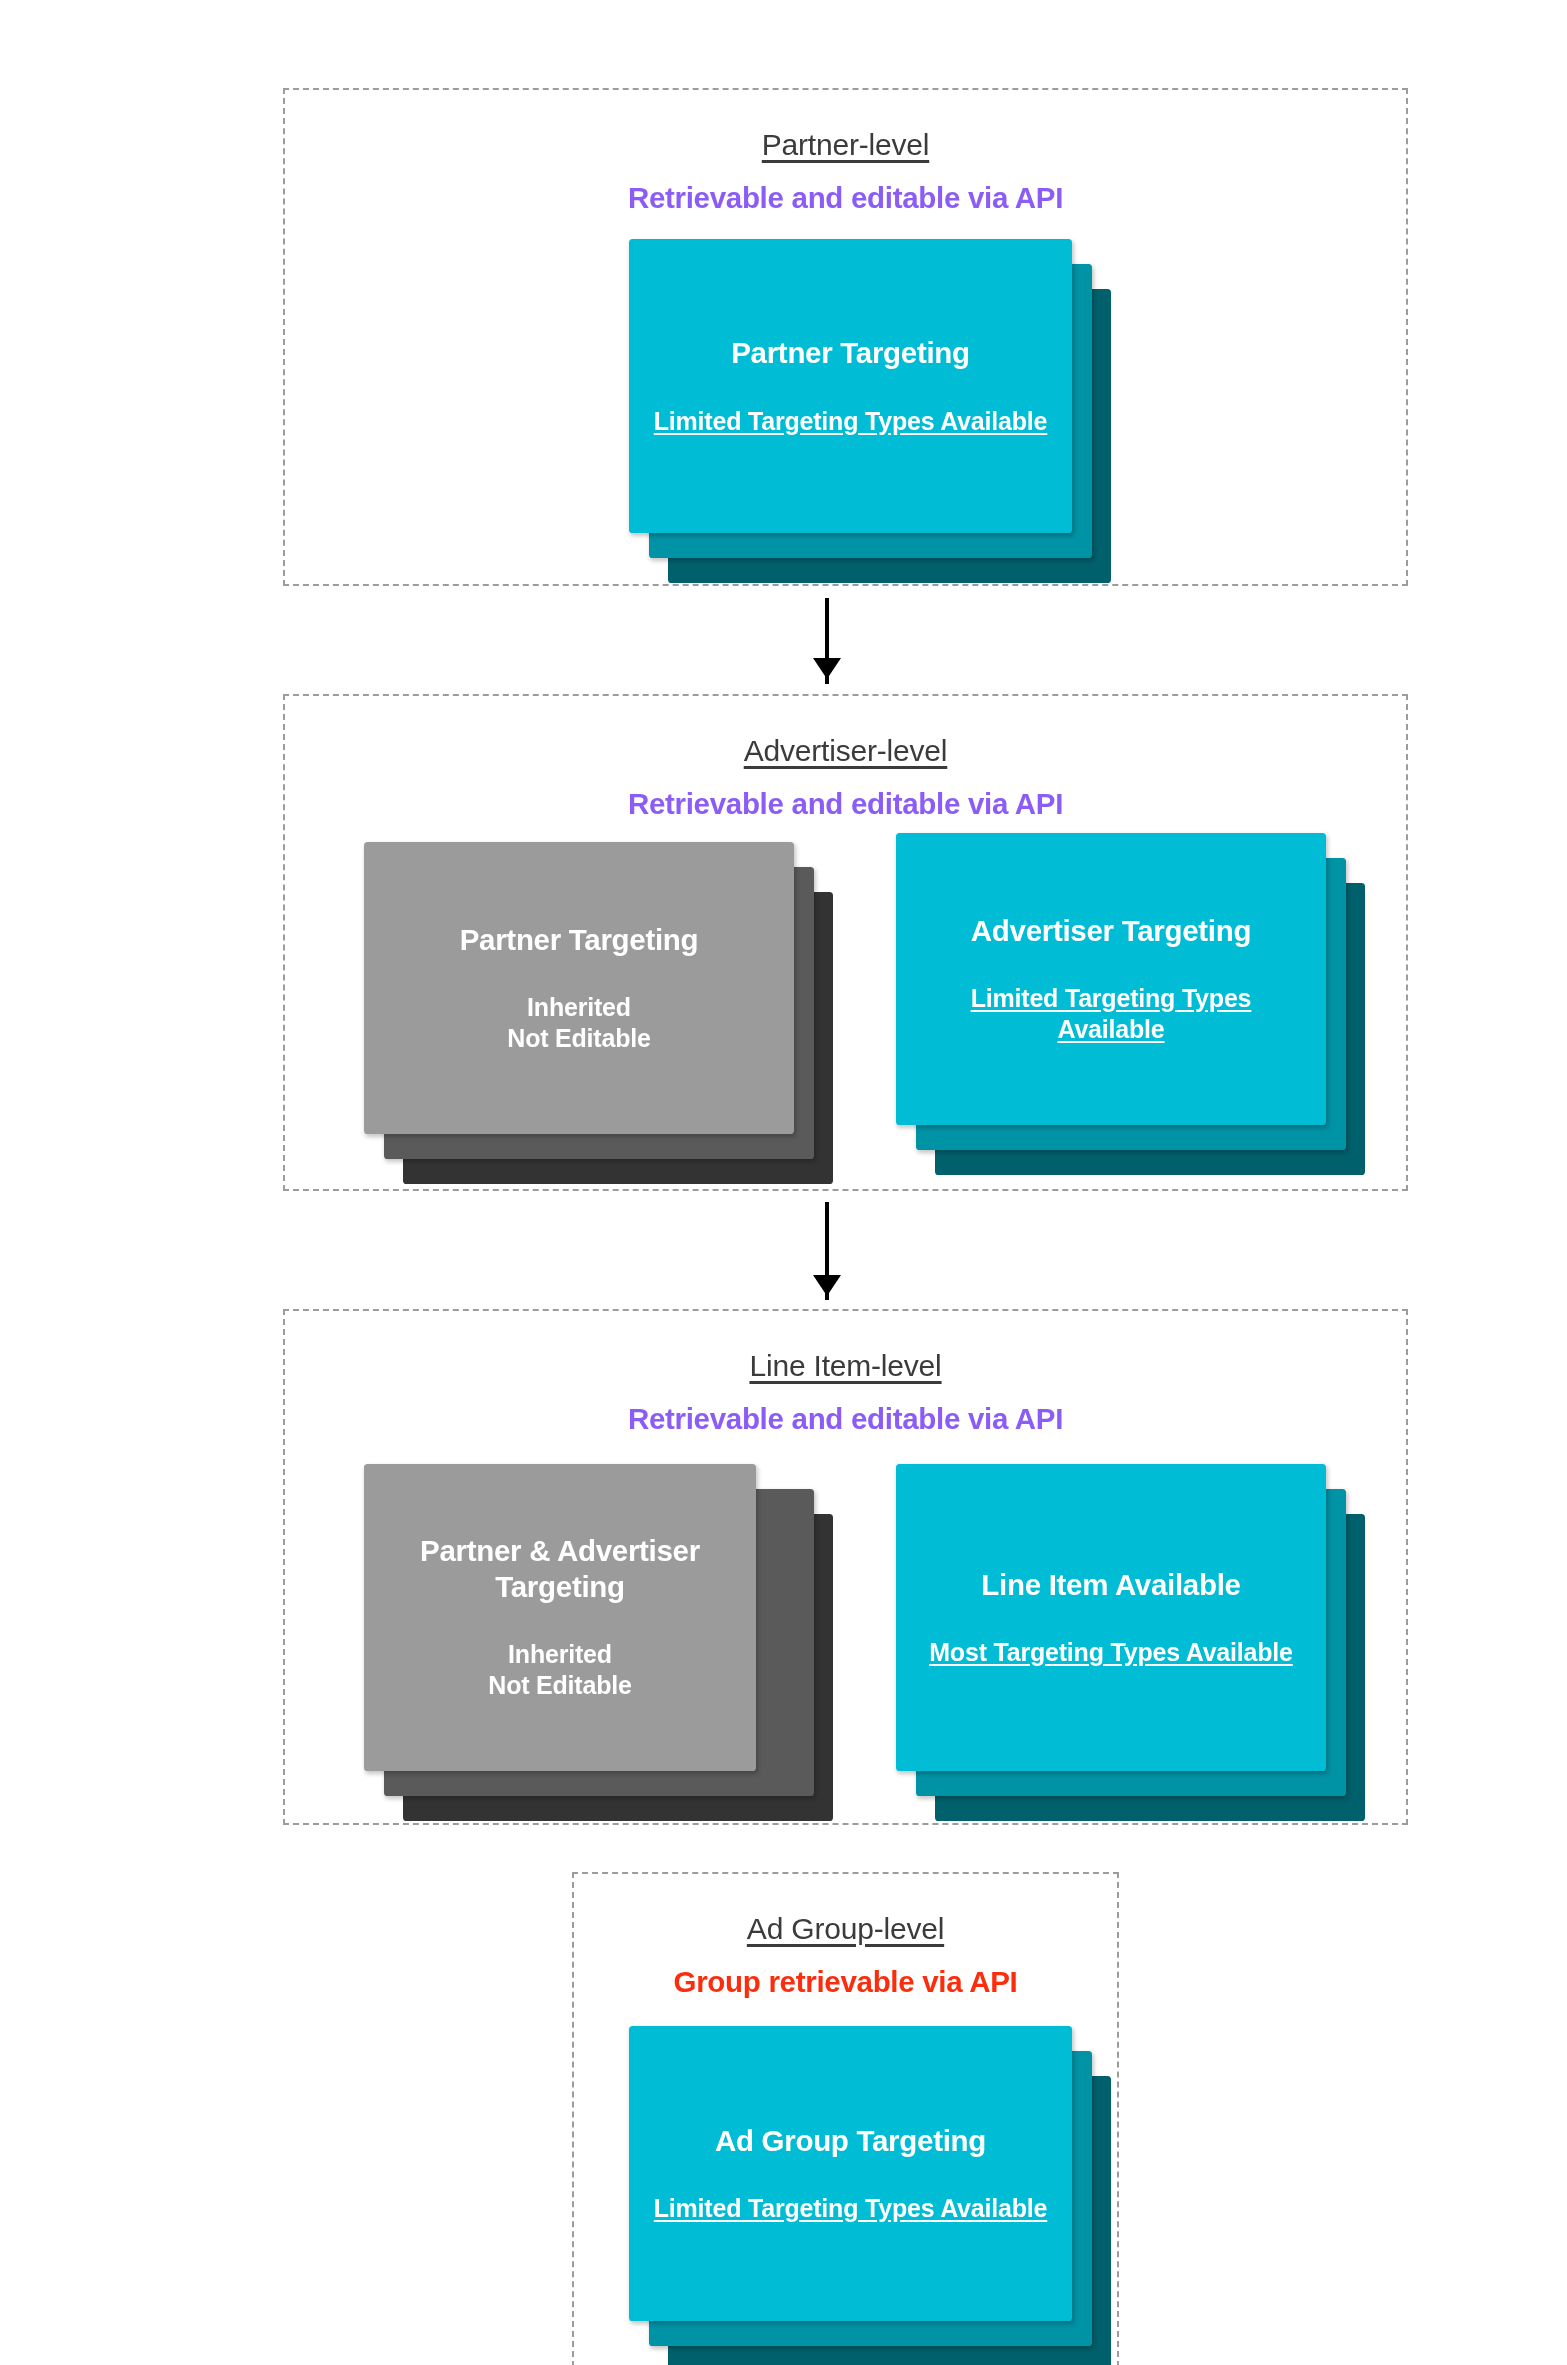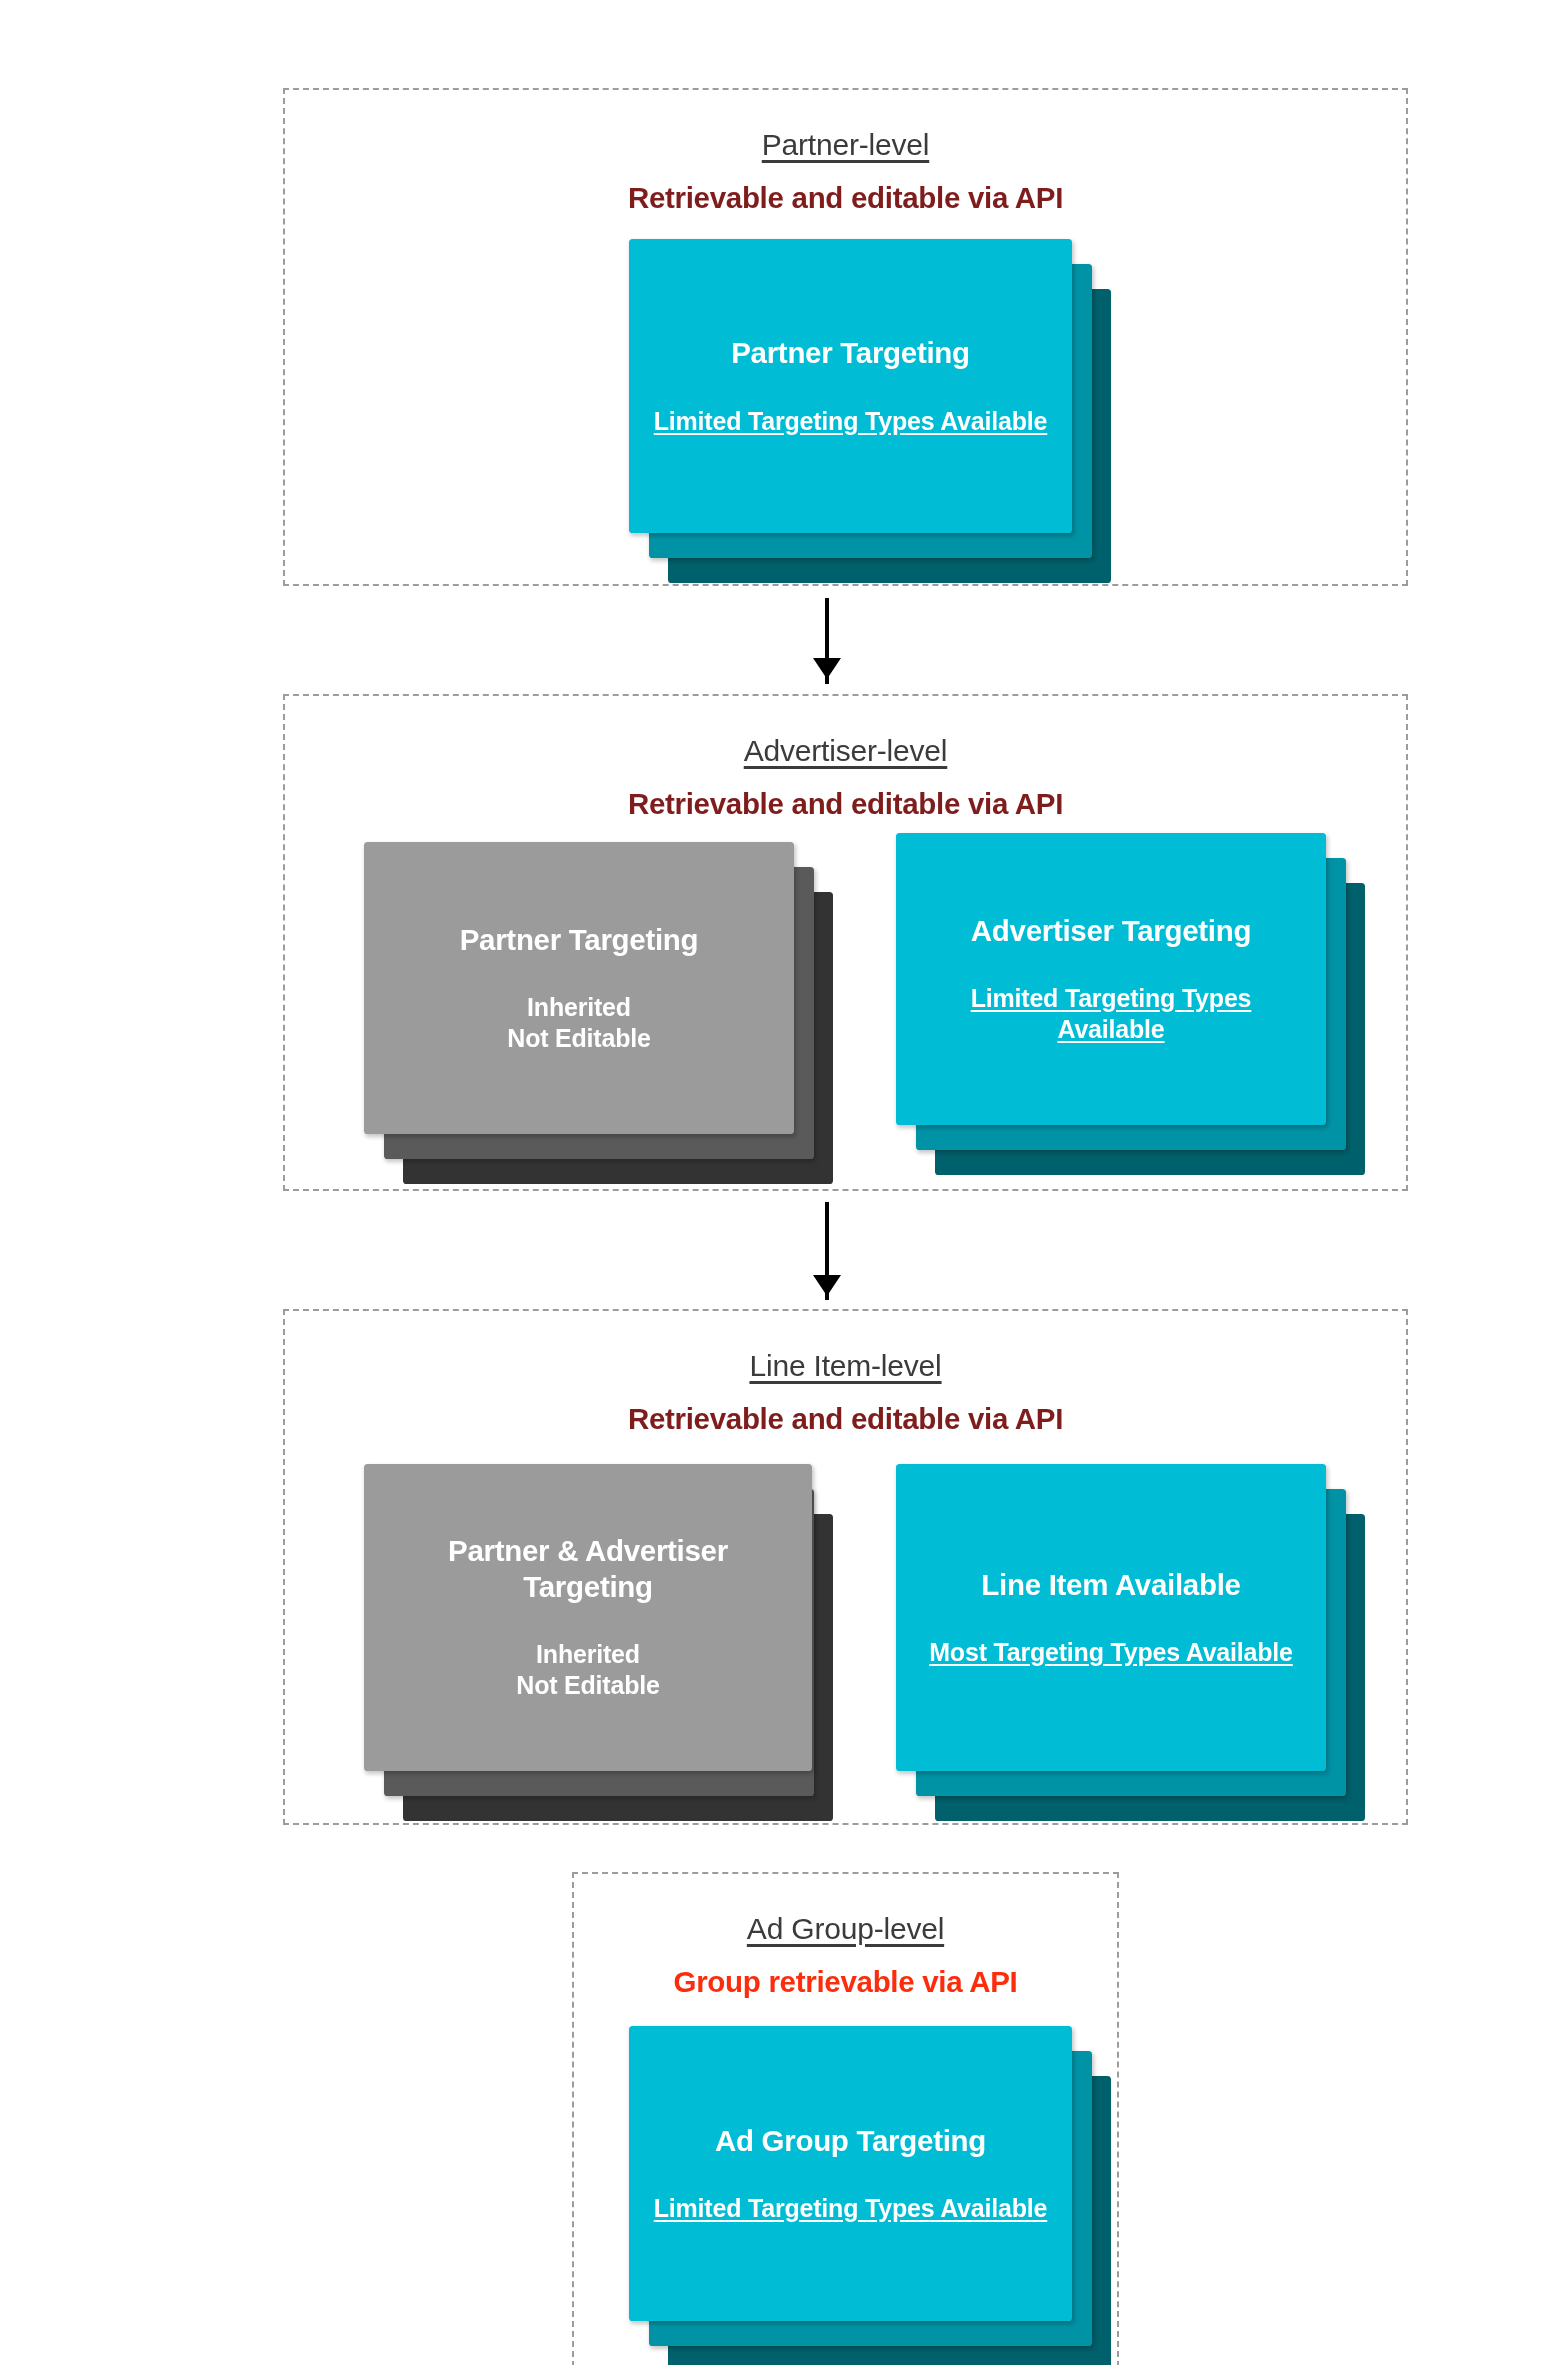--- a/index.html
+++ b/index.html
@@ -41,21 +41,21 @@
     color: #3b3b3b;
     text-decoration: underline;
     text-underline-offset: 4.5px;
     letter-spacing: -0.2px;
   }
 
   .level-sub {
     display: block;
     font-size: 29.5px;
     font-weight: bold;
-    color: #7f1d1d;
+    color: #8b5cf6;
     margin-top: 6.3px;
     letter-spacing: -0.3px;
   }
   .level-sub.alert { color: #fc2d0c; }
 
   
   .stack {
     position: absolute;
   }
   .stack .layer {
@@ -190,21 +190,21 @@
 
   <div class="level-box" style="left:235px; top:1261px; width:1125px; height:516px;">
     <div class="level-head" style="top:13.4px;">
       <span class="level-title">Line Item-level</span>
       <span class="level-sub">Retrievable and editable via API</span>
     </div>
 
     <div class="stack gray" style="left:55px; top:129px; width:473px; height:357px;">
       <div class="layer back" style="width:430px; height:307px;"></div>
       <div class="layer mid" style="width:430px; height:307px;"></div>
-      <div class="layer front" style="width:448px; height:307px;">
+      <div class="layer front" style="width:392px; height:307px;">
         <div class="card-title">Partner &amp; Advertiser Targeting</div>
         <div class="card-note" style="white-space:pre-line;">Inherited
 Not Editable</div>
       </div>
     </div>
 
     <div class="stack cyan" style="left:587px; top:129px; width:473px; height:357px;">
       <div class="layer back" style="width:430px; height:307px;"></div>
       <div class="layer mid" style="width:430px; height:307px;"></div>
       <div class="layer front" style="width:430px; height:307px;">

